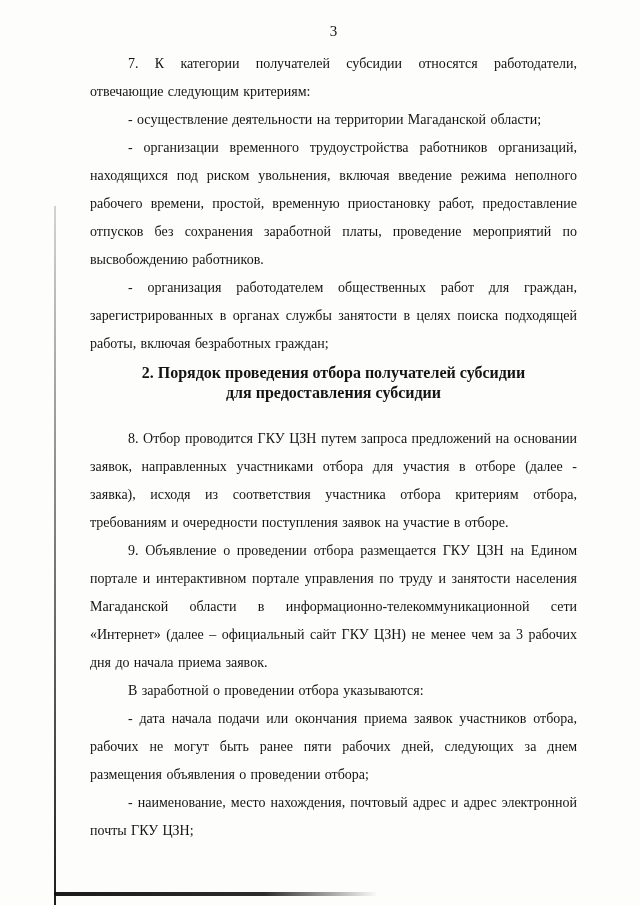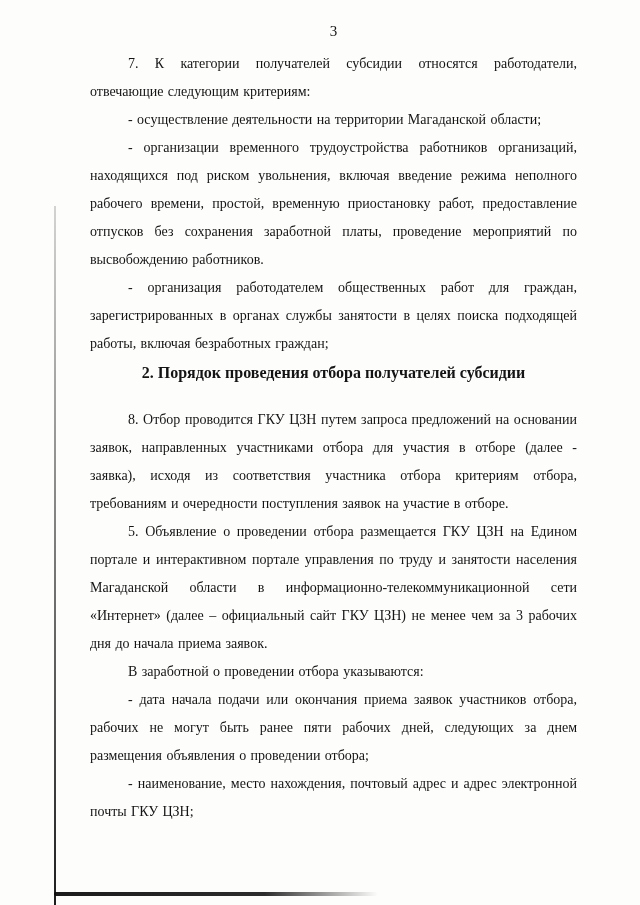--- a/index.html
+++ b/index.html
@@ -82,23 +82,23 @@
 <body>
 
 <div class="page">
   <div class="page-number">3</div>
 
   <div class="content">
       <p class="para">7. К категории получателей субсидии относятся работодатели, отвечающие следующим критериям:</p>
       <p class="para">- осуществление деятельности на территории Магаданской области;</p>
       <p class="para">- организации временного трудоустройства работников организаций, находящихся под риском увольнения, включая введение режима неполного рабочего времени, простой, временную приостановку работ, предоставление отпусков без сохранения заработной платы, проведение мероприятий по высвобождению работников.</p>
       <p class="para">- организация работодателем общественных работ для граждан, зарегистрированных в органах службы занятости в целях поиска подходящей работы, включая безработных граждан;</p>
-      <p class="heading"><span>2. Порядок проведения отбора получателей субсидии</span><br></p>
+      <p class="heading"><span>2. Порядок проведения отбора получателей субсидии</span><br><span>для предоставления субсидии</span></p>
       <p class="para">8. Отбор проводится ГКУ ЦЗН путем запроса предложений на основании заявок, направленных участниками отбора для участия в отборе (далее - заявка), исходя из соответствия участника отбора критериям отбора, требованиям и очередности поступления заявок на участие в отборе.</p>
-      <p class="para">5. Объявление о проведении отбора размещается ГКУ ЦЗН на Едином портале и интерактивном портале управления по труду и занятости населения Магаданской области в информационно-телекоммуникационной сети «Интернет» (далее – официальный сайт ГКУ ЦЗН) не менее чем за 3 рабочих дня до начала приема заявок.</p>
+      <p class="para">9. Объявление о проведении отбора размещается ГКУ ЦЗН на Едином портале и интерактивном портале управления по труду и занятости населения Магаданской области в информационно-телекоммуникационной сети «Интернет» (далее – официальный сайт ГКУ ЦЗН) не менее чем за 3 рабочих дня до начала приема заявок.</p>
       <p class="para">В заработной о проведении отбора указываются:</p>
       <p class="para">- дата начала подачи или окончания приема заявок участников отбора, рабочих не могут быть ранее пяти рабочих дней, следующих за днем размещения объявления о проведении отбора;</p>
       <p class="para">- наименование, место нахождения, почтовый адрес и адрес электронной почты ГКУ ЦЗН;</p>
     </div>
 
   <div class="artifact-left-line"></div>
 
   <div class="artifact-bottom-line"></div>
 </div>
 

